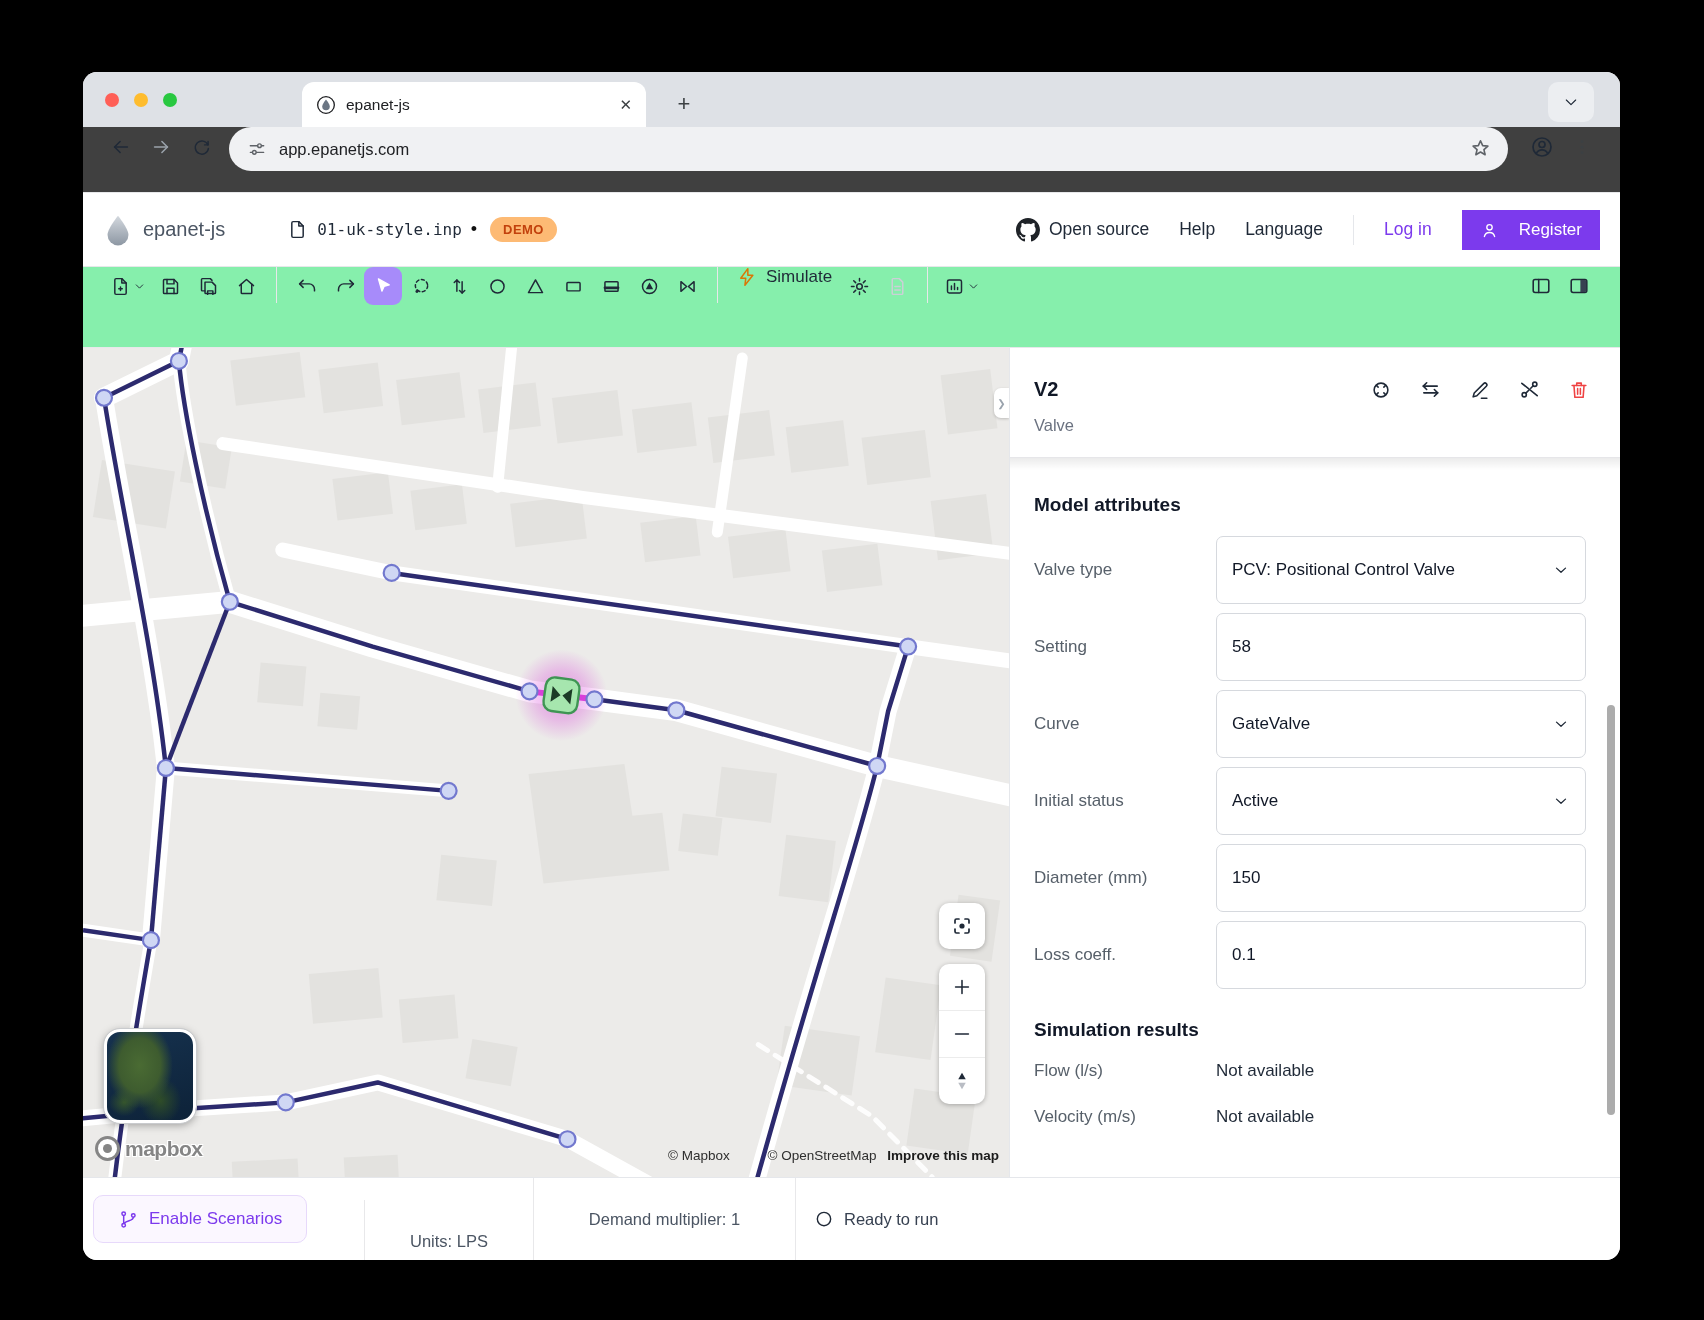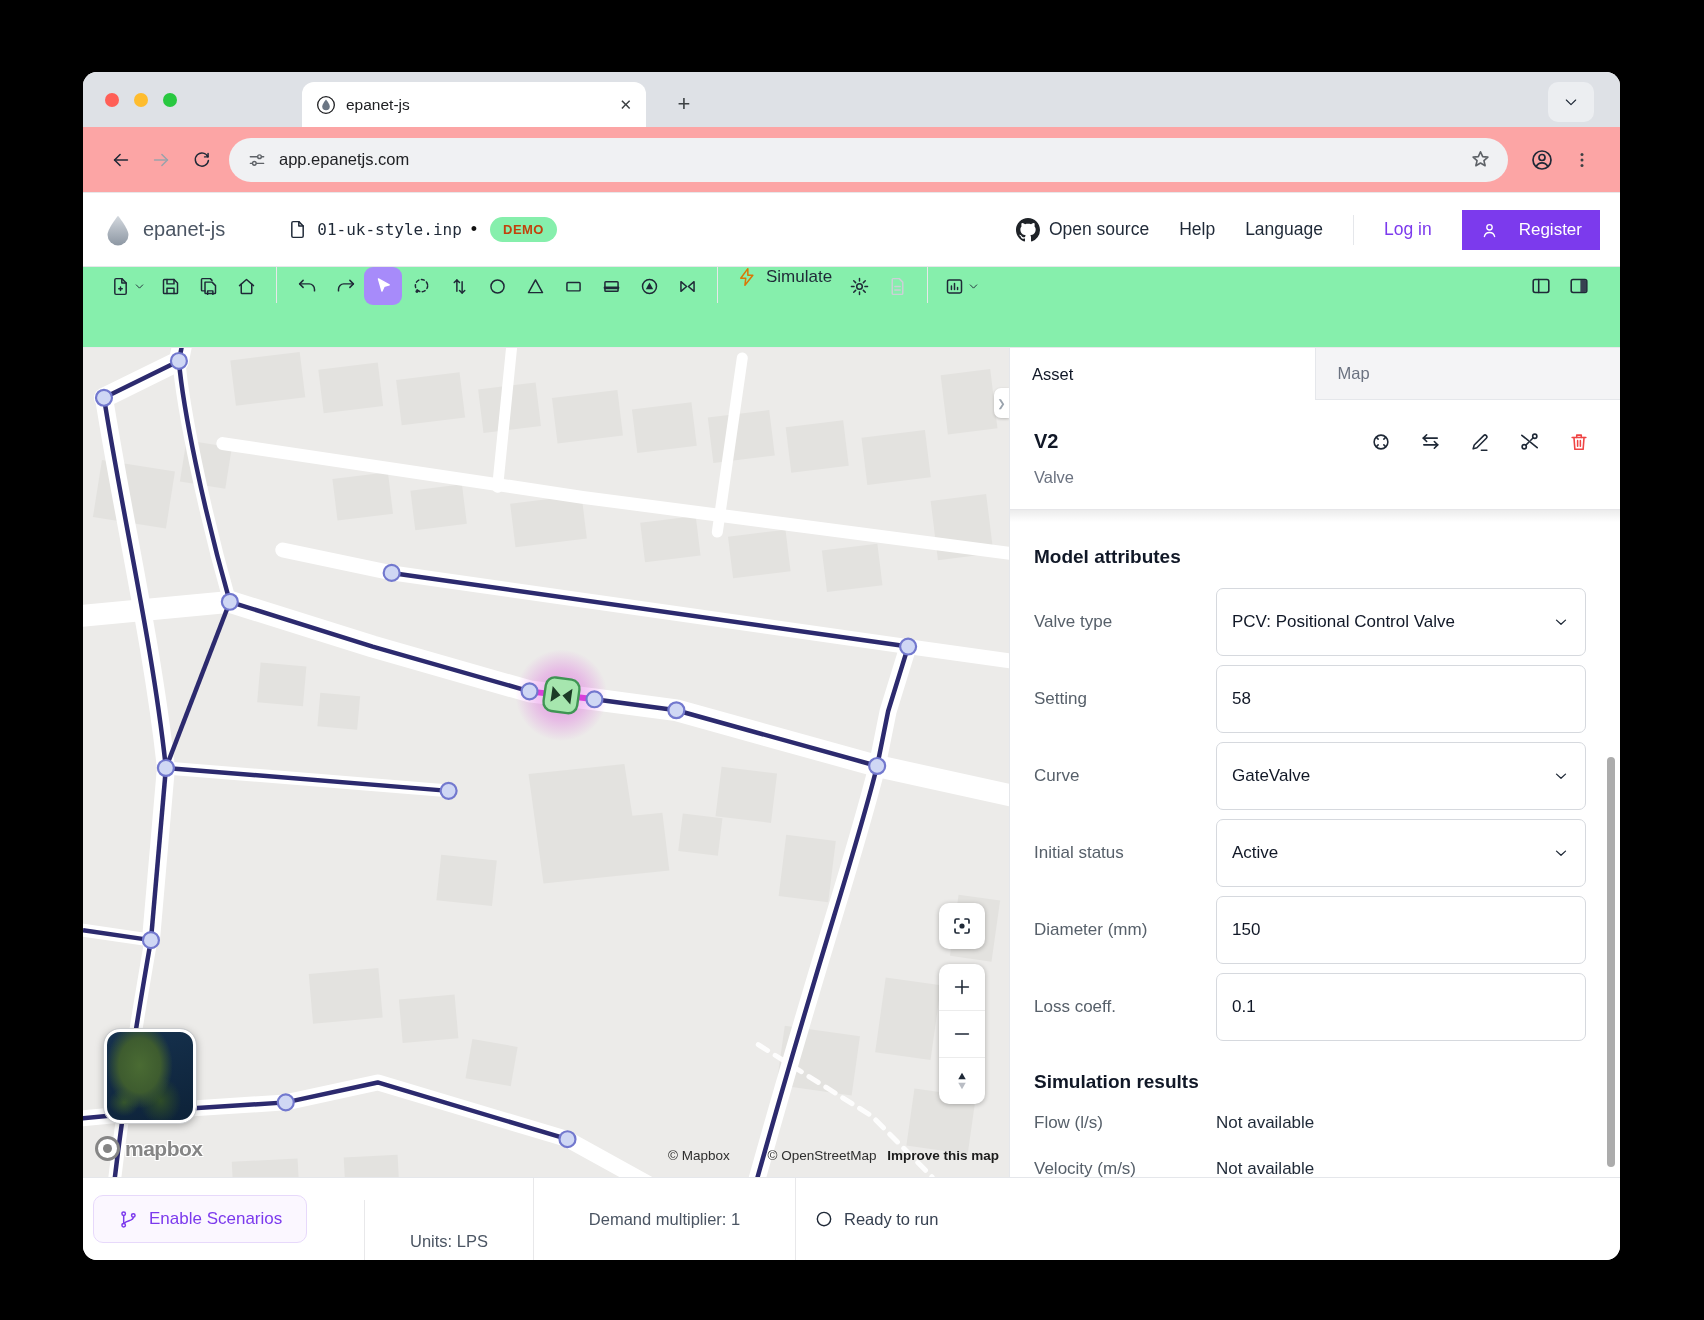--- a/index.html
+++ b/index.html
@@ -14,35 +14,35 @@
   .tlight{width:14px;height:14px;border-radius:50%;}
   .tl-close{background:#ff5f57;}.tl-min{background:#febc2e;}.tl-zoom{background:#28c840;}
   .tab{position:absolute;left:219px;top:10px;width:344px;height:45px;background:#fff;
        border-radius:12px 12px 0 0;display:flex;align-items:center;padding:0 14px;box-sizing:border-box;}
   .tab-title{font-size:15.5px;color:#202124;margin-left:10px;flex:1;}
   .tab-close{font-size:15px;color:#3c4043;cursor:default;}
   .newtab{position:absolute;left:583px;top:14px;width:36px;height:36px;display:flex;align-items:center;
           justify-content:center;font-size:22px;color:#3c4043;}
   .tsd{position:absolute;right:26px;top:10px;width:46px;height:40px;background:#eceef1;border-radius:10px;
        display:flex;align-items:center;justify-content:center;}
-  .urlrow{height:65px;background:#fca5a5;display:flex;align-items:center;padding:0 18px;flex:none;
+  .urlrow{height:65px;background:#404040;display:flex;padding:0 18px;flex:none;
           border-bottom:1px solid #e7e8ea;}
   .navbtn{width:40px;height:40px;display:flex;align-items:center;justify-content:center;}
   .omnibox{flex:1;height:44px;background:#f0f1f3;border-radius:22px;margin:0 14px 0 8px;display:flex;
            align-items:center;padding:0 18px;position:relative;}
   .url-text{font-size:16.5px;color:#202124;margin-left:12px;}
   .omni-star{position:absolute;right:16px;top:10px;}
   
   .appheader{height:73px;display:flex;align-items:center;padding:0 20px;flex:none;border-bottom:1px solid #e7e8ea;background:#fff;}
   .brand{display:flex;align-items:center;gap:10px;}
   .brand-name{font-size:20px;color:#4b5563;}
   .filegrp{display:flex;align-items:center;gap:9px;margin-left:62px;}
   .filename{font-family:"DejaVu Sans Mono","Liberation Mono",monospace;font-size:16px;color:#1f2937;}
   .dot{font-size:18px;color:#111;}
-  .demo{background:#86efac;color:#c2410c;font-size:13px;font-weight:700;letter-spacing:.4px;
+  .demo{background:#fdba74;color:#c2410c;font-size:13px;font-weight:700;letter-spacing:.4px;
         padding:5px 13px;border-radius:999px;margin-left:4px;}
   .hnav{margin-left:auto;display:flex;align-items:center;gap:30px;}
   .hlink{font-size:17.5px;color:#1f2937;display:flex;align-items:center;gap:9px;}
   .vdiv{width:1px;height:30px;background:#e5e7eb;}
   .login{font-size:17.5px;color:#7c3aed;font-weight:500;}
   .register{background:#7c3aed;color:#fff;font-size:17px;font-weight:500;border:none;border-radius:0;
             padding:10px 18px;display:flex;align-items:flex-end;gap:20px;}
   
   .toolbar{height:80px;display:flex;align-items:flex-start;padding:0 22px;flex:none;border-bottom:1px solid #e7e8ea;background:#86efac;}
   .tb{min-width:38px;height:38px;border-radius:9px;display:flex;align-items:center;justify-content:center;gap:2px;}
@@ -514,28 +514,20 @@
         <span class="mbtext">mapbox</span>
       </div>
       <div class="attrib">
         <span>© Mapbox</span>
         <span style="margin-left:6px;padding-left:28px;">© OpenStreetMap</span>
         <span class="imp">Improve this map</span>
       </div>
     </div>
 
     <div class="panel">
-      <div class="ptabs">
-        <div class="ptab ptab-asset">
-            <span>Asset</span>
-          </div>
-        <div class="ptab ptab-map">
-            <span>Map</span>
-          </div>
-      </div>
       <div class="pbody">
         <div class="phead">
           <div class="phead-row">
             <span class="asset-id">V2</span>
             <span class="picons">
               <svg class="ic" width="22" height="22" viewBox="0 0 24 24">
                 <circle cx="12" cy="12" r="7.5"></circle>
                   <path d="M7 7l1.9 1.9M17 7l-1.9 1.9M7 17l1.9-1.9M17 17l-1.9-1.9"></path>
                 </svg>
               <svg class="ic" width="23" height="23" viewBox="0 0 24 24">

